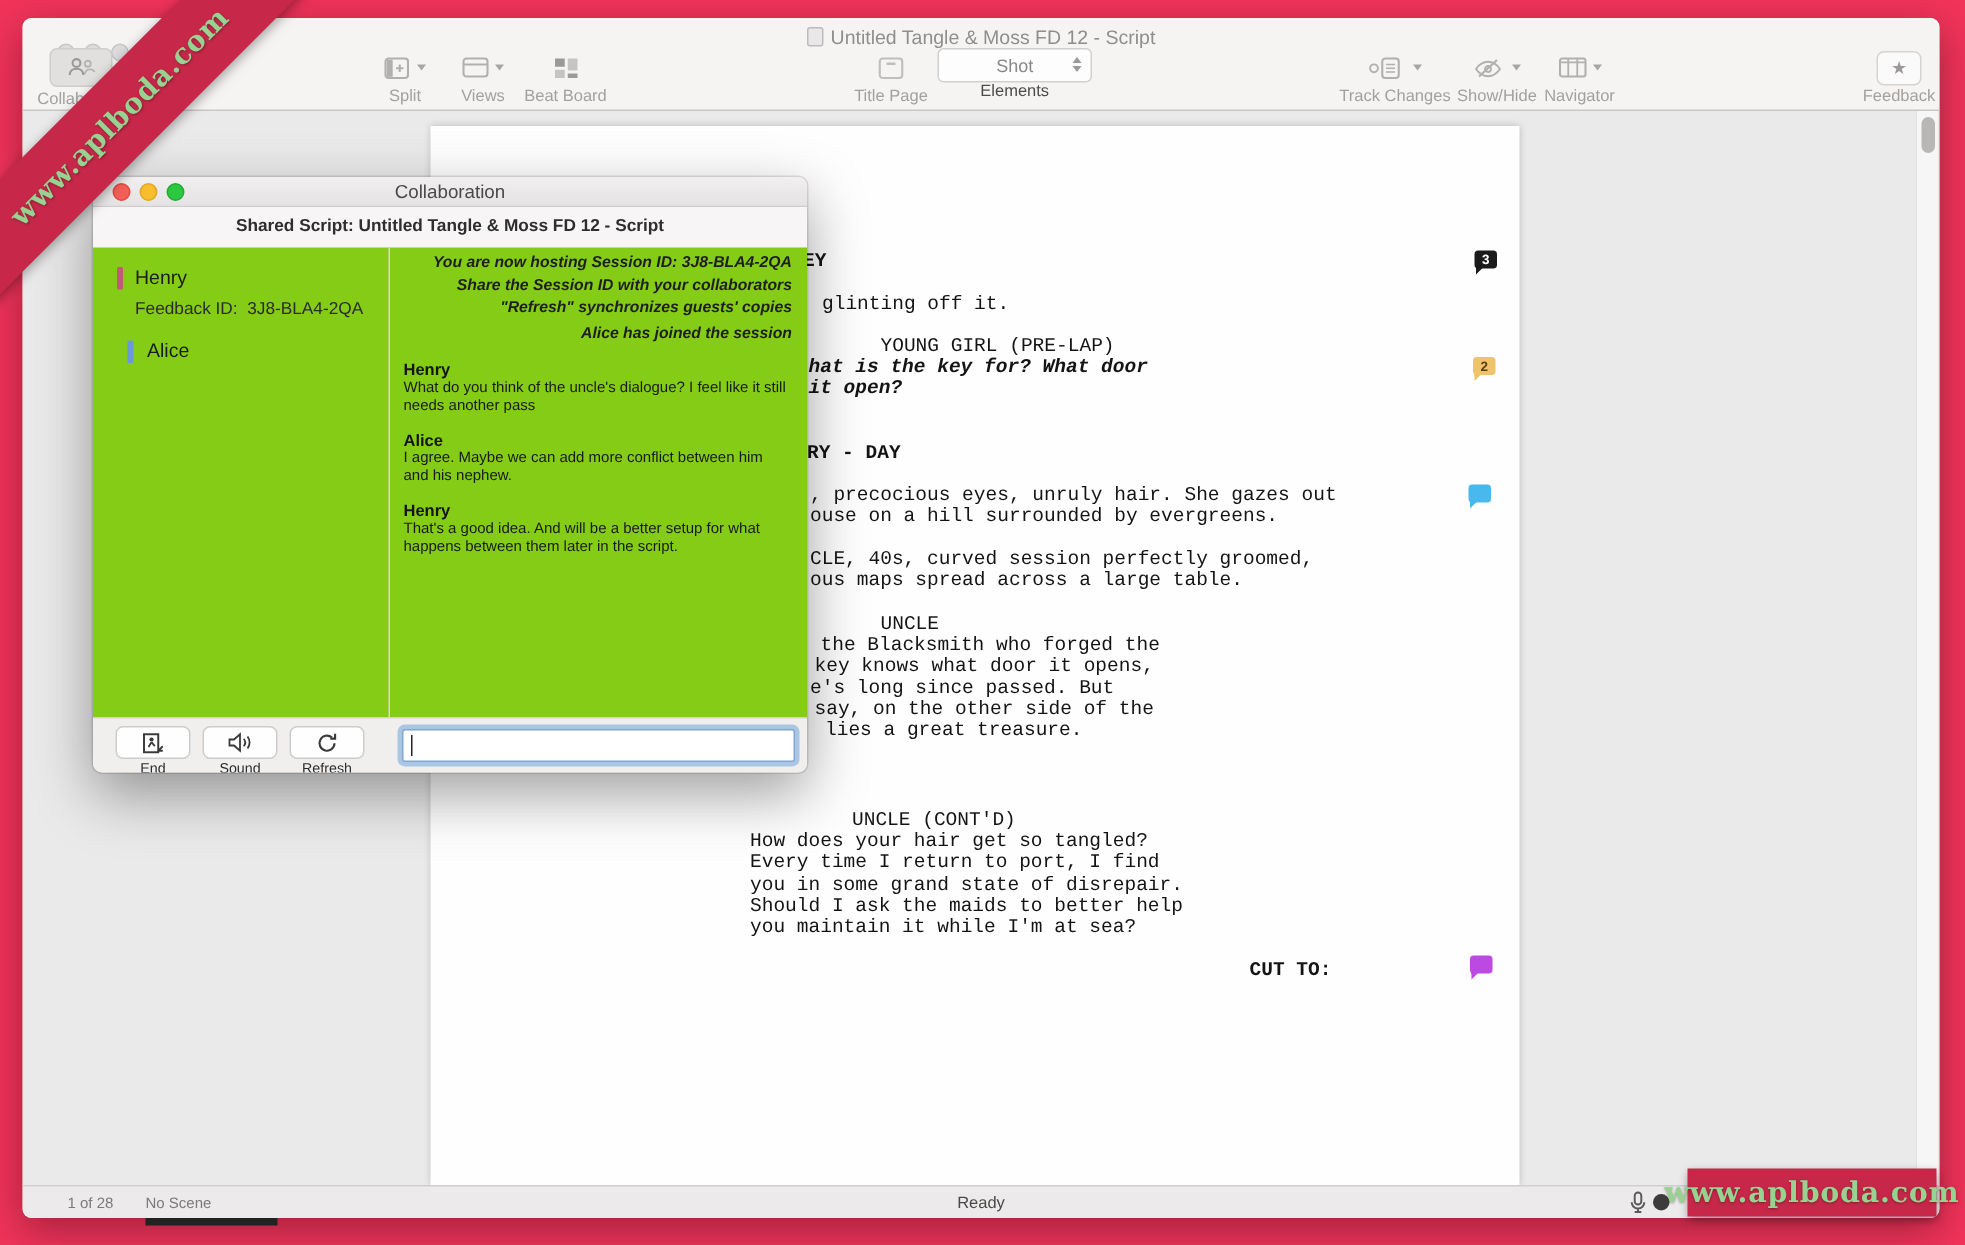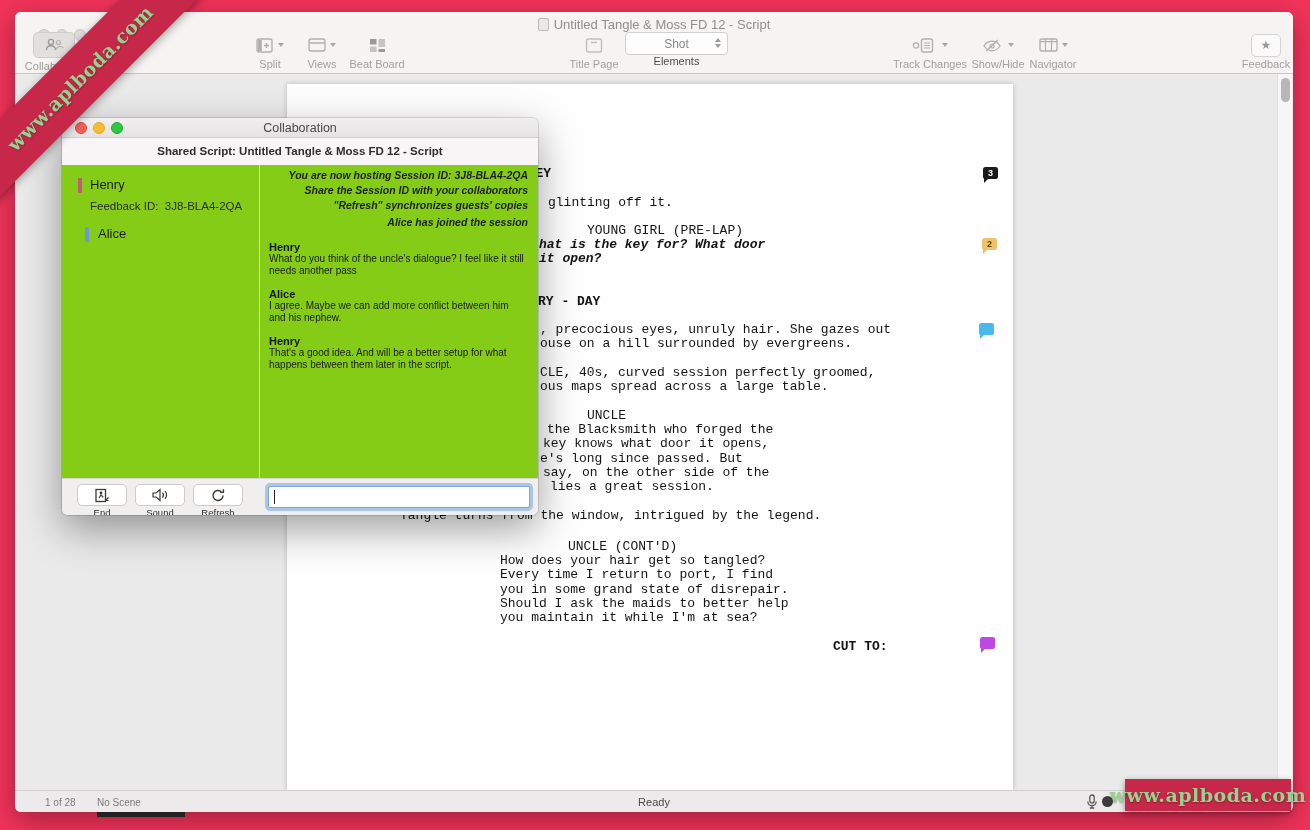--- a/index.html
+++ b/index.html
@@ -252,22 +252,21 @@
         <span class="sline heading" style="left: 523px; top: 283px;">RY - DAY</span>
         <span class="sline action" style="left: 525px; top: 311px;">, precocious eyes, unruly hair. She gazes out</span>
         <span class="sline action" style="left: 525px; top: 325px;">ouse on a hill surrounded by evergreens.</span>
         <span class="sline action" style="left: 525px; top: 354px;">CLE, 40s, curved session perfectly groomed,</span>
         <span class="sline action" style="left: 525px; top: 368px;">ous maps spread across a large table.</span>
         <span class="sline cue" style="left: 572px; top: 397px;">UNCLE</span>
         <span class="sline dialogue" style="left: 532px; top: 411px;">the Blacksmith who forged the</span>
         <span class="sline dialogue" style="left: 528px; top: 425px;">key knows what door it opens,</span>
         <span class="sline dialogue" style="left: 525px; top: 440px;">e's long since passed. But</span>
         <span class="sline dialogue" style="left: 528px; top: 454px;">say, on the other side of the</span>
-        <span class="sline dialogue" style="left: 535px; top: 468px;">lies a great session.</span>
-        <span class="sline action" style="left: 385px; top: 497px;">Tangle turns from the window, intrigued by the legend.</span>
+        <span class="sline dialogue" style="left: 535px; top: 468px;">lies a great treasure.</span>
         <span class="sline cue" style="left: 553px; top: 528px;">UNCLE (CONT'D)</span>
         <span class="sline dialogue" style="left: 485px; top: 542px;">How does your hair get so tangled?</span>
         <span class="sline dialogue" style="left: 485px; top: 556px;">Every time I return to port, I find</span>
         <span class="sline dialogue" style="left: 485px; top: 571px;">you in some grand state of disrepair.</span>
         <span class="sline dialogue" style="left: 485px; top: 585px;">Should I ask the maids to better help</span>
         <span class="sline dialogue" style="left: 485px; top: 599px;">you maintain it while I'm at sea?</span>
         <span class="sline transition" style="left: 818px; top: 628px;">CUT TO:</span>
         <div class="marker" style="left: 968px; top: 155px; --c: #1b1b1b; color: rgb(255, 255, 255);">3</div>
         <div class="marker" style="left: 967px; top: 226px; --c: #efc36b; color: rgb(91, 66, 16);">2</div>
         <div class="marker" style="left: 964px; top: 311px; --c: #49b8ec; color: rgb(255, 255, 255);"></div>

